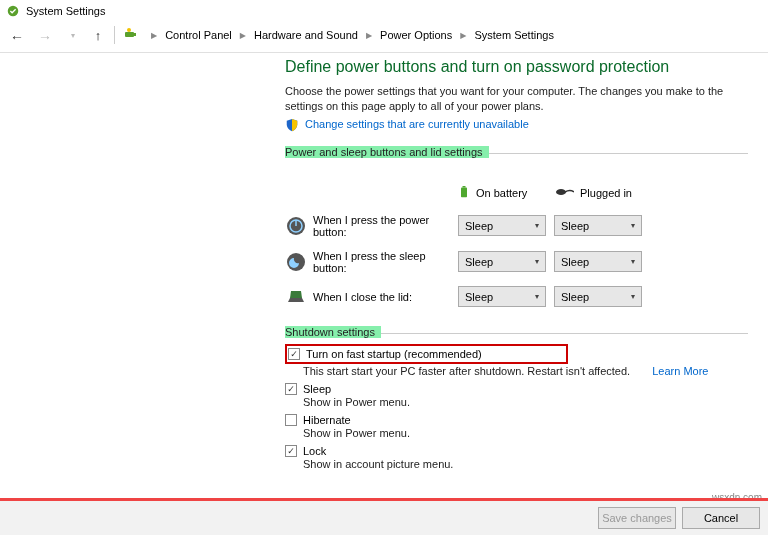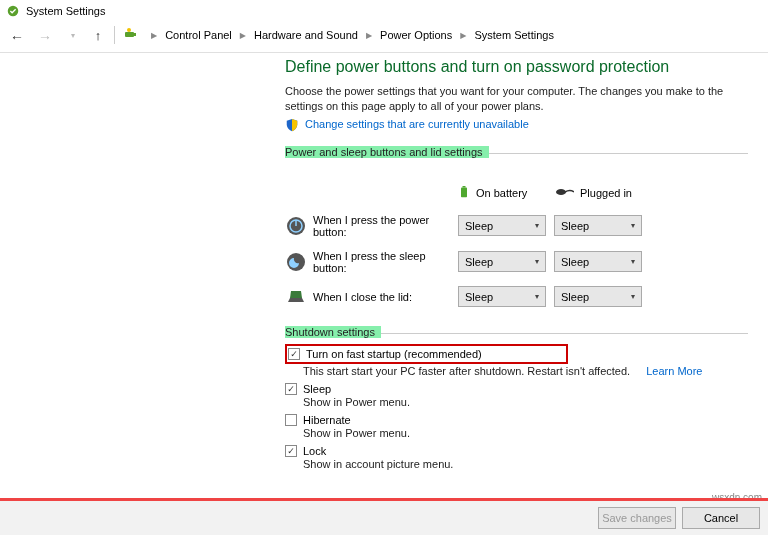--- a/index.html
+++ b/index.html
@@ -185,21 +185,21 @@
       <span class="bg">Shutdown settings</span>
       <div class="group-line"></div>
     </div>
 
     <div class="highlight" style="margin-top:6px;">
       <span class="chk">✓</span>
       <span>Turn on fast startup (recommended)</span>
     </div>
     <div class="sub">
       <span>This start start your PC faster after shutdown. Restart isn't affected.</span>
-      <span class="link" style="margin-left:13px;">Learn More</span>
+      <span class="link" style="margin-left:19px;">Learn More</span>
     </div>
 
     <div class="chk-line">
       <span class="chk">✓</span>
       <span>Sleep</span>
     </div>
     <div class="sub">Show in Power menu.</div>
 
     <div class="chk-line">
       <span class="chk"></span>

